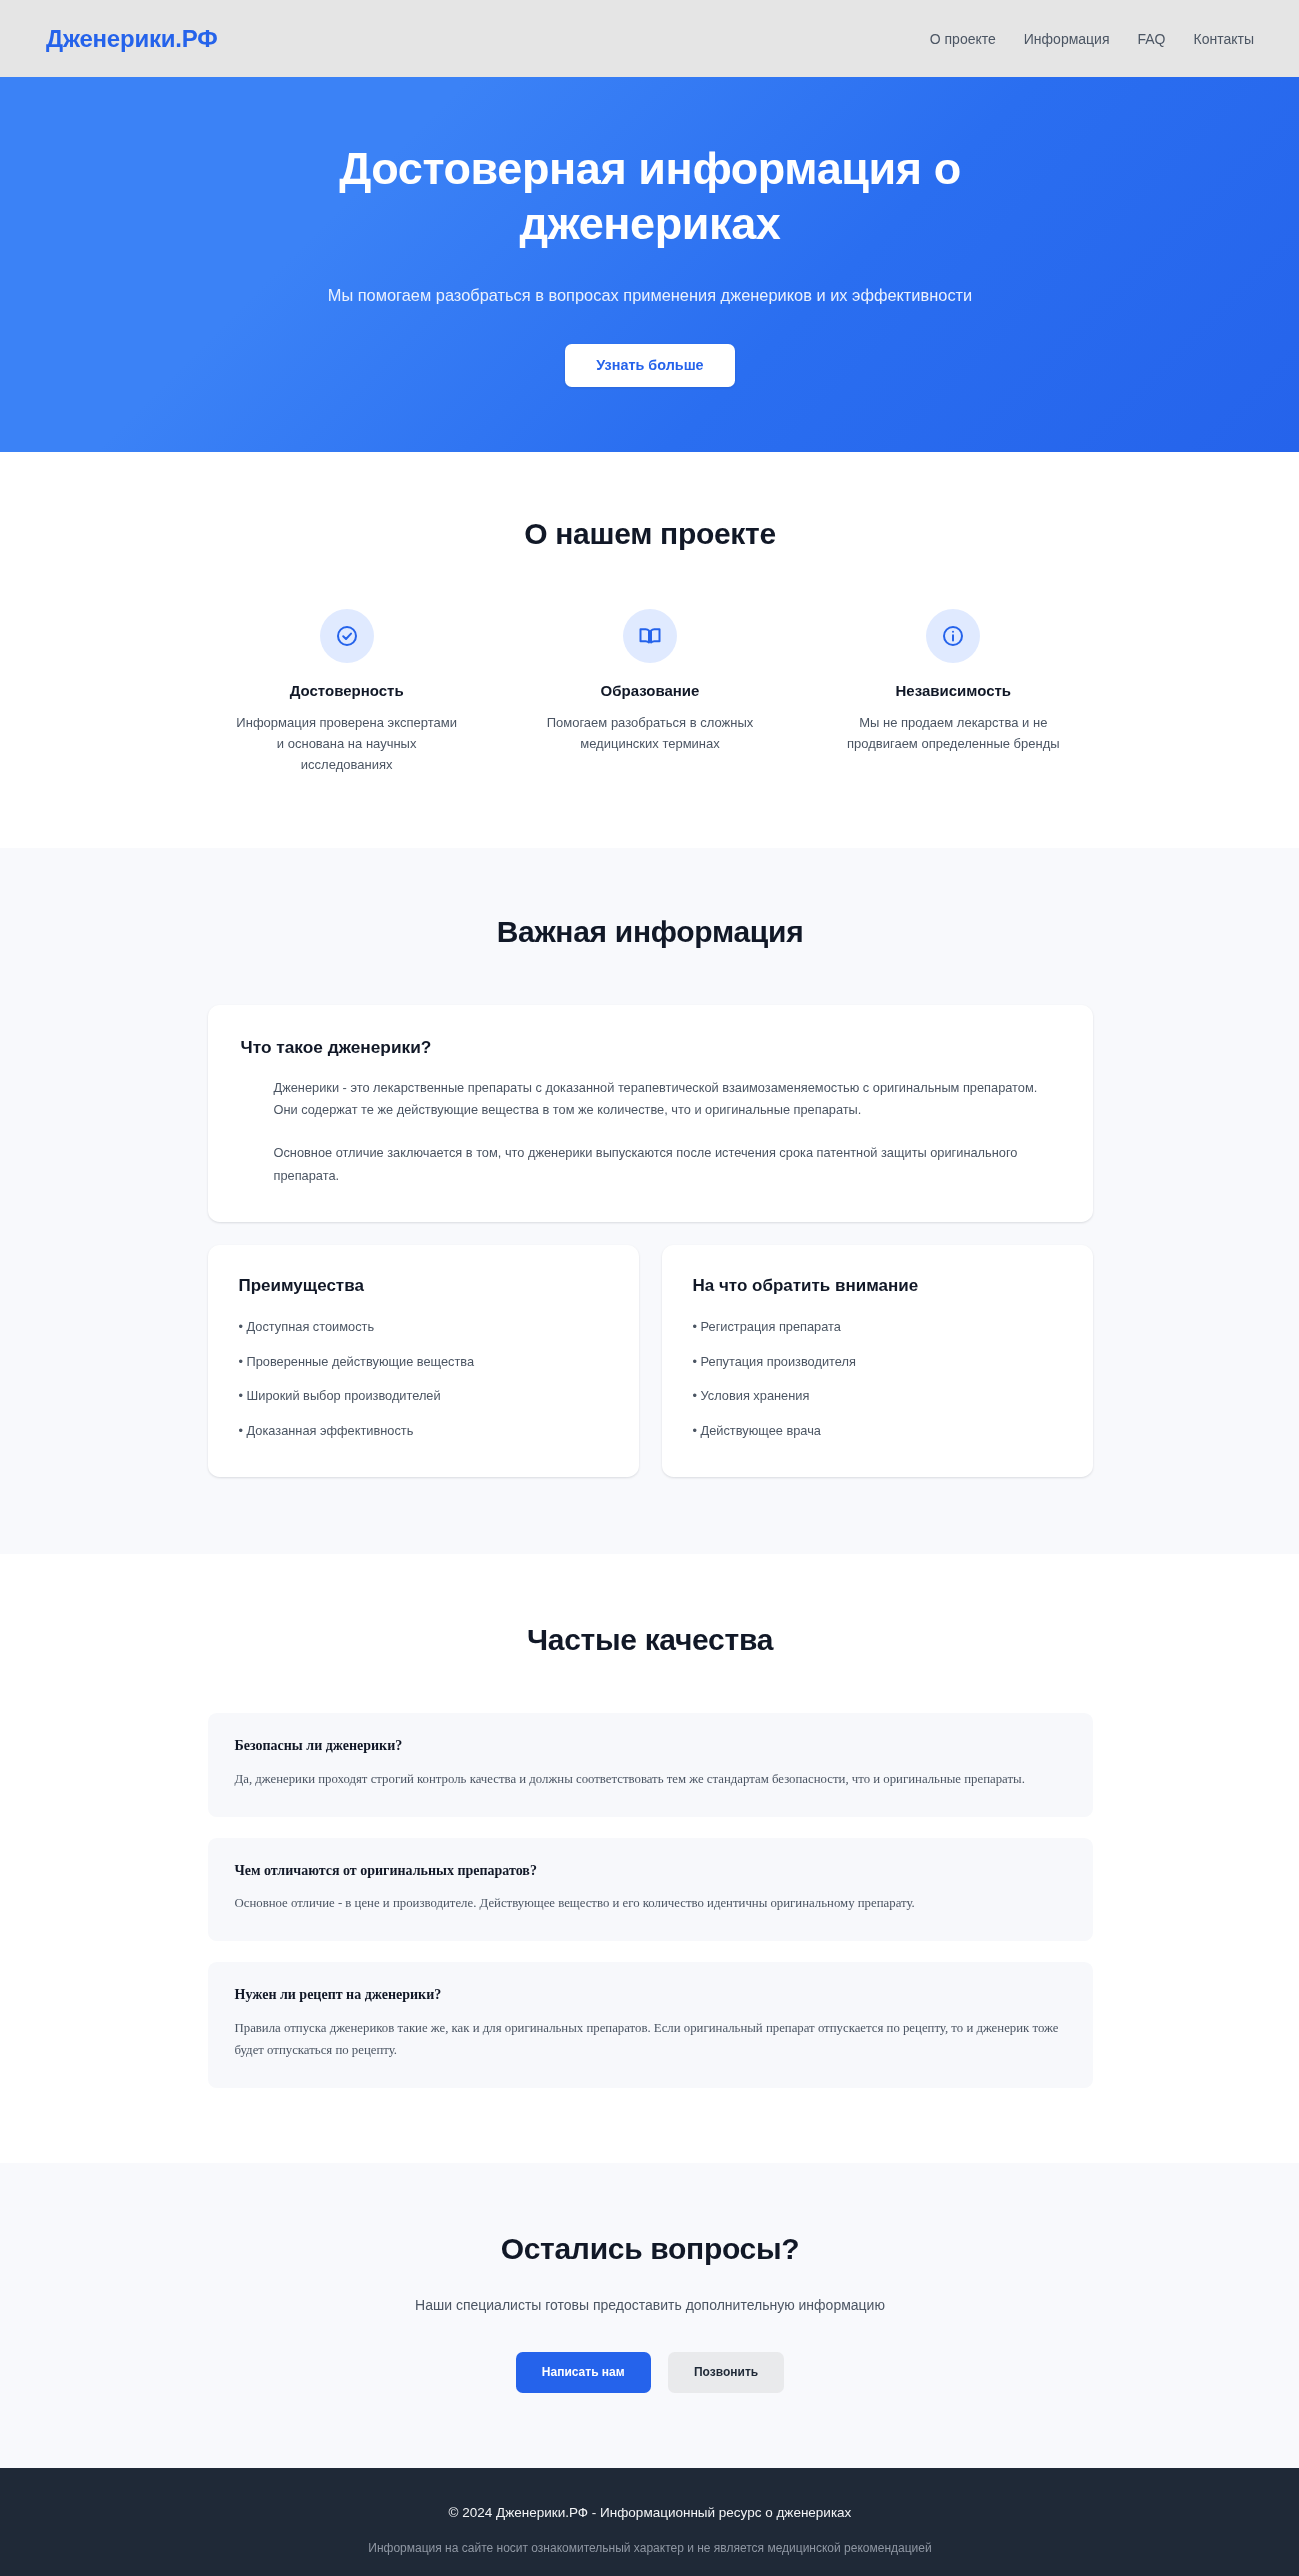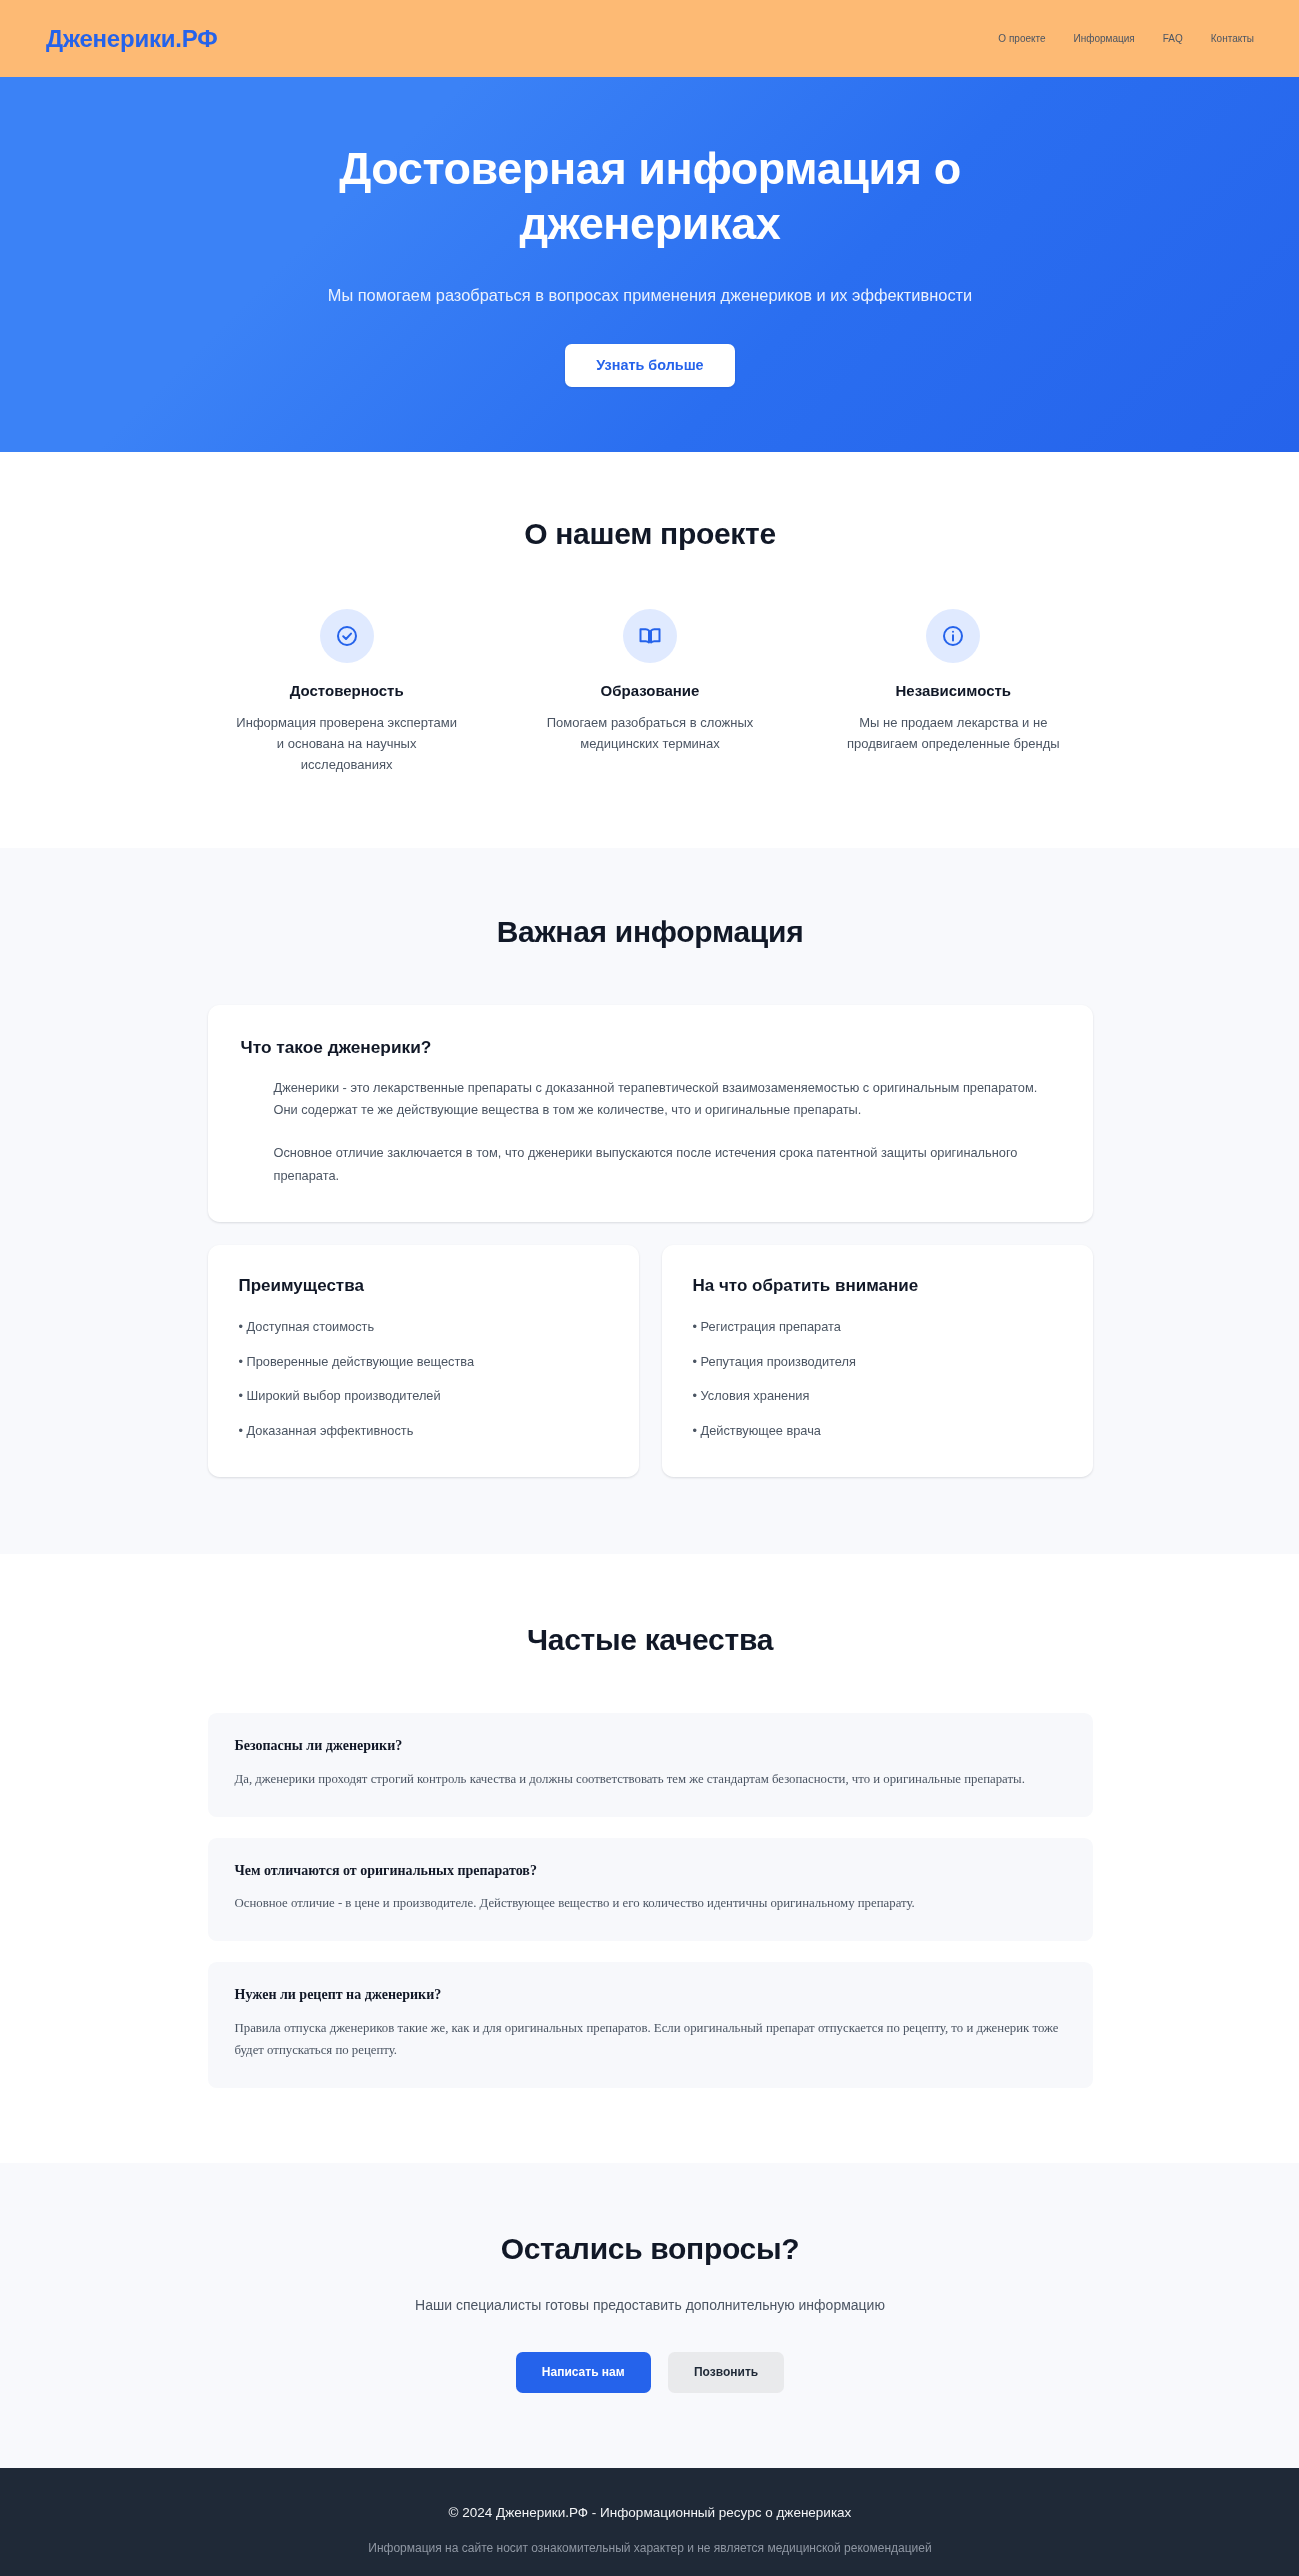--- a/index.html
+++ b/index.html
@@ -8,39 +8,39 @@
   html, body {
     width: 1300px;
     background: #ffffff;
     font-family: "Liberation Sans", "DejaVu Sans", sans-serif;
     -webkit-font-smoothing: antialiased;
   }
 
   
   .navbar {
     height: 77px;
-    background: #fdba74;
+    background: #e5e5e5;
     display: flex;
     align-items: center;
     justify-content: space-between;
     padding: 0 46px;
   }
   .brand {
     font-size: 24px;
     font-weight: bold;
     color: #2563eb;
     letter-spacing: -0.2px;
   }
   .nav-links {
     display: flex;
     align-items: center;
     gap: 28px;
   }
   .nav-link {
-    font-size: 10px;
+    font-size: 14px;
     color: #4b5563;
     text-decoration: none;
     white-space: nowrap;
   }
 
   
   .hero {
     height: 375px;
     background: linear-gradient(135deg, #3b82f6 0%, #3b82f6 28%, #2a6ef0 62%, #2563eb 100%);
     display: flex;

